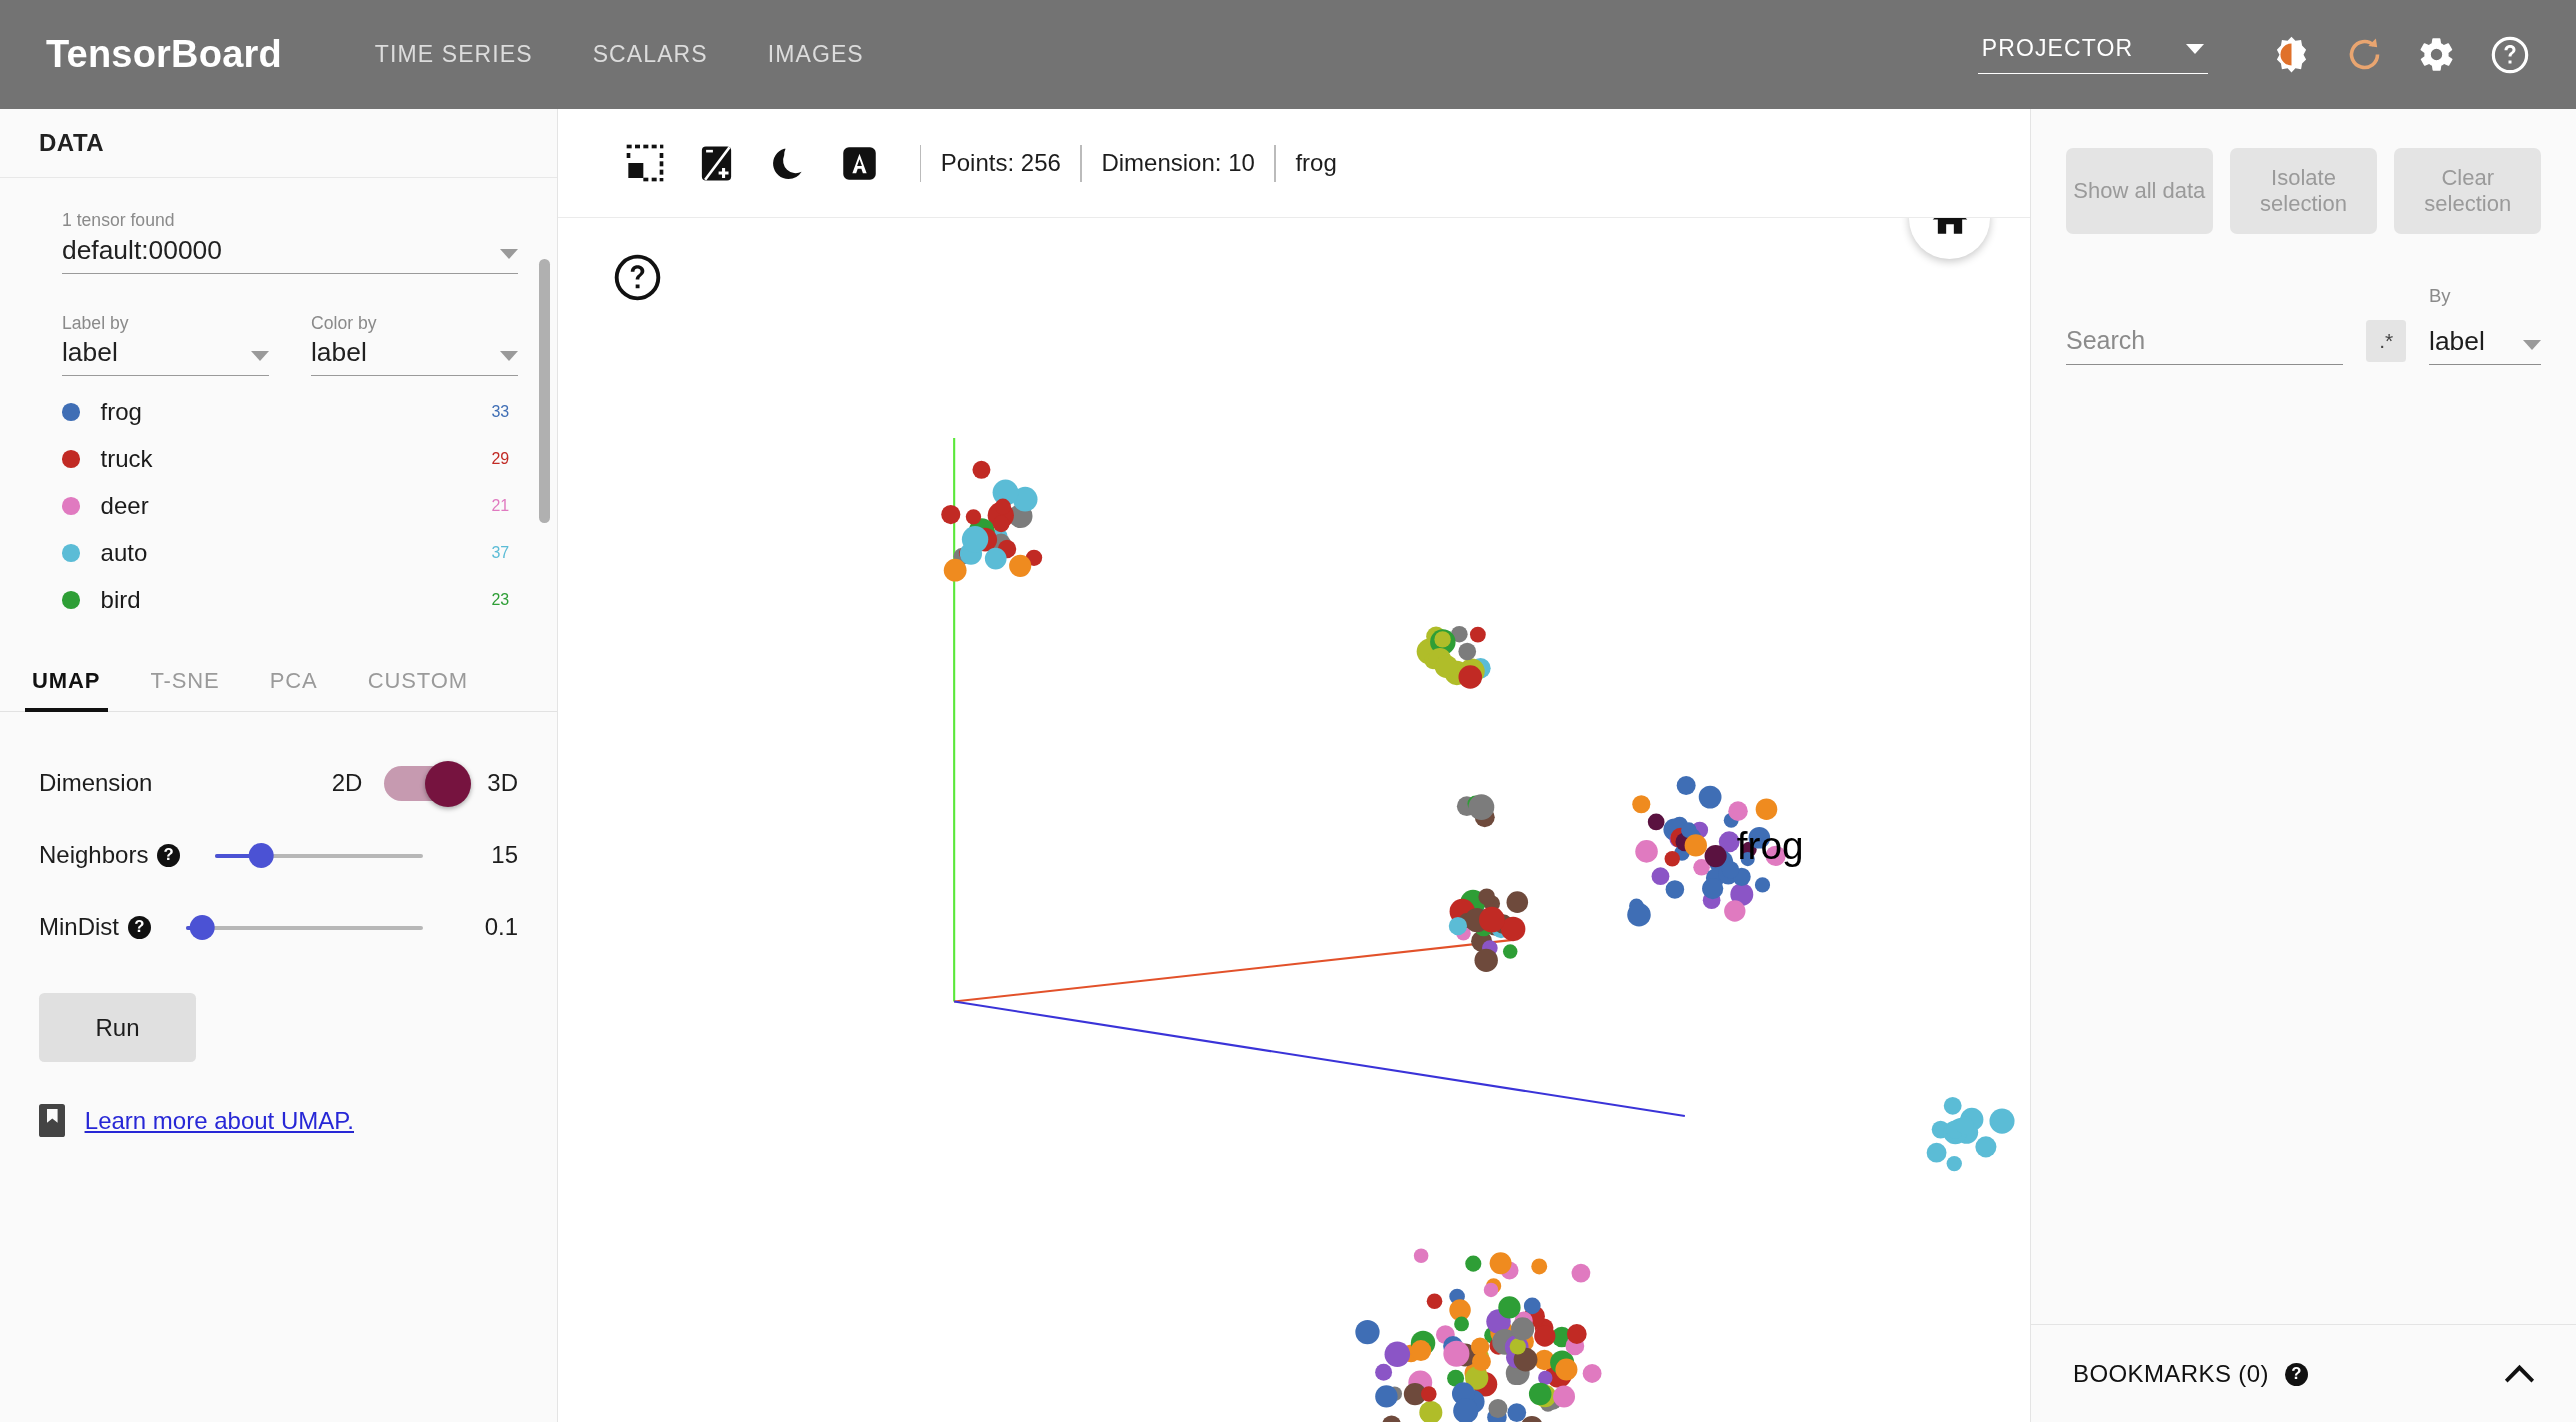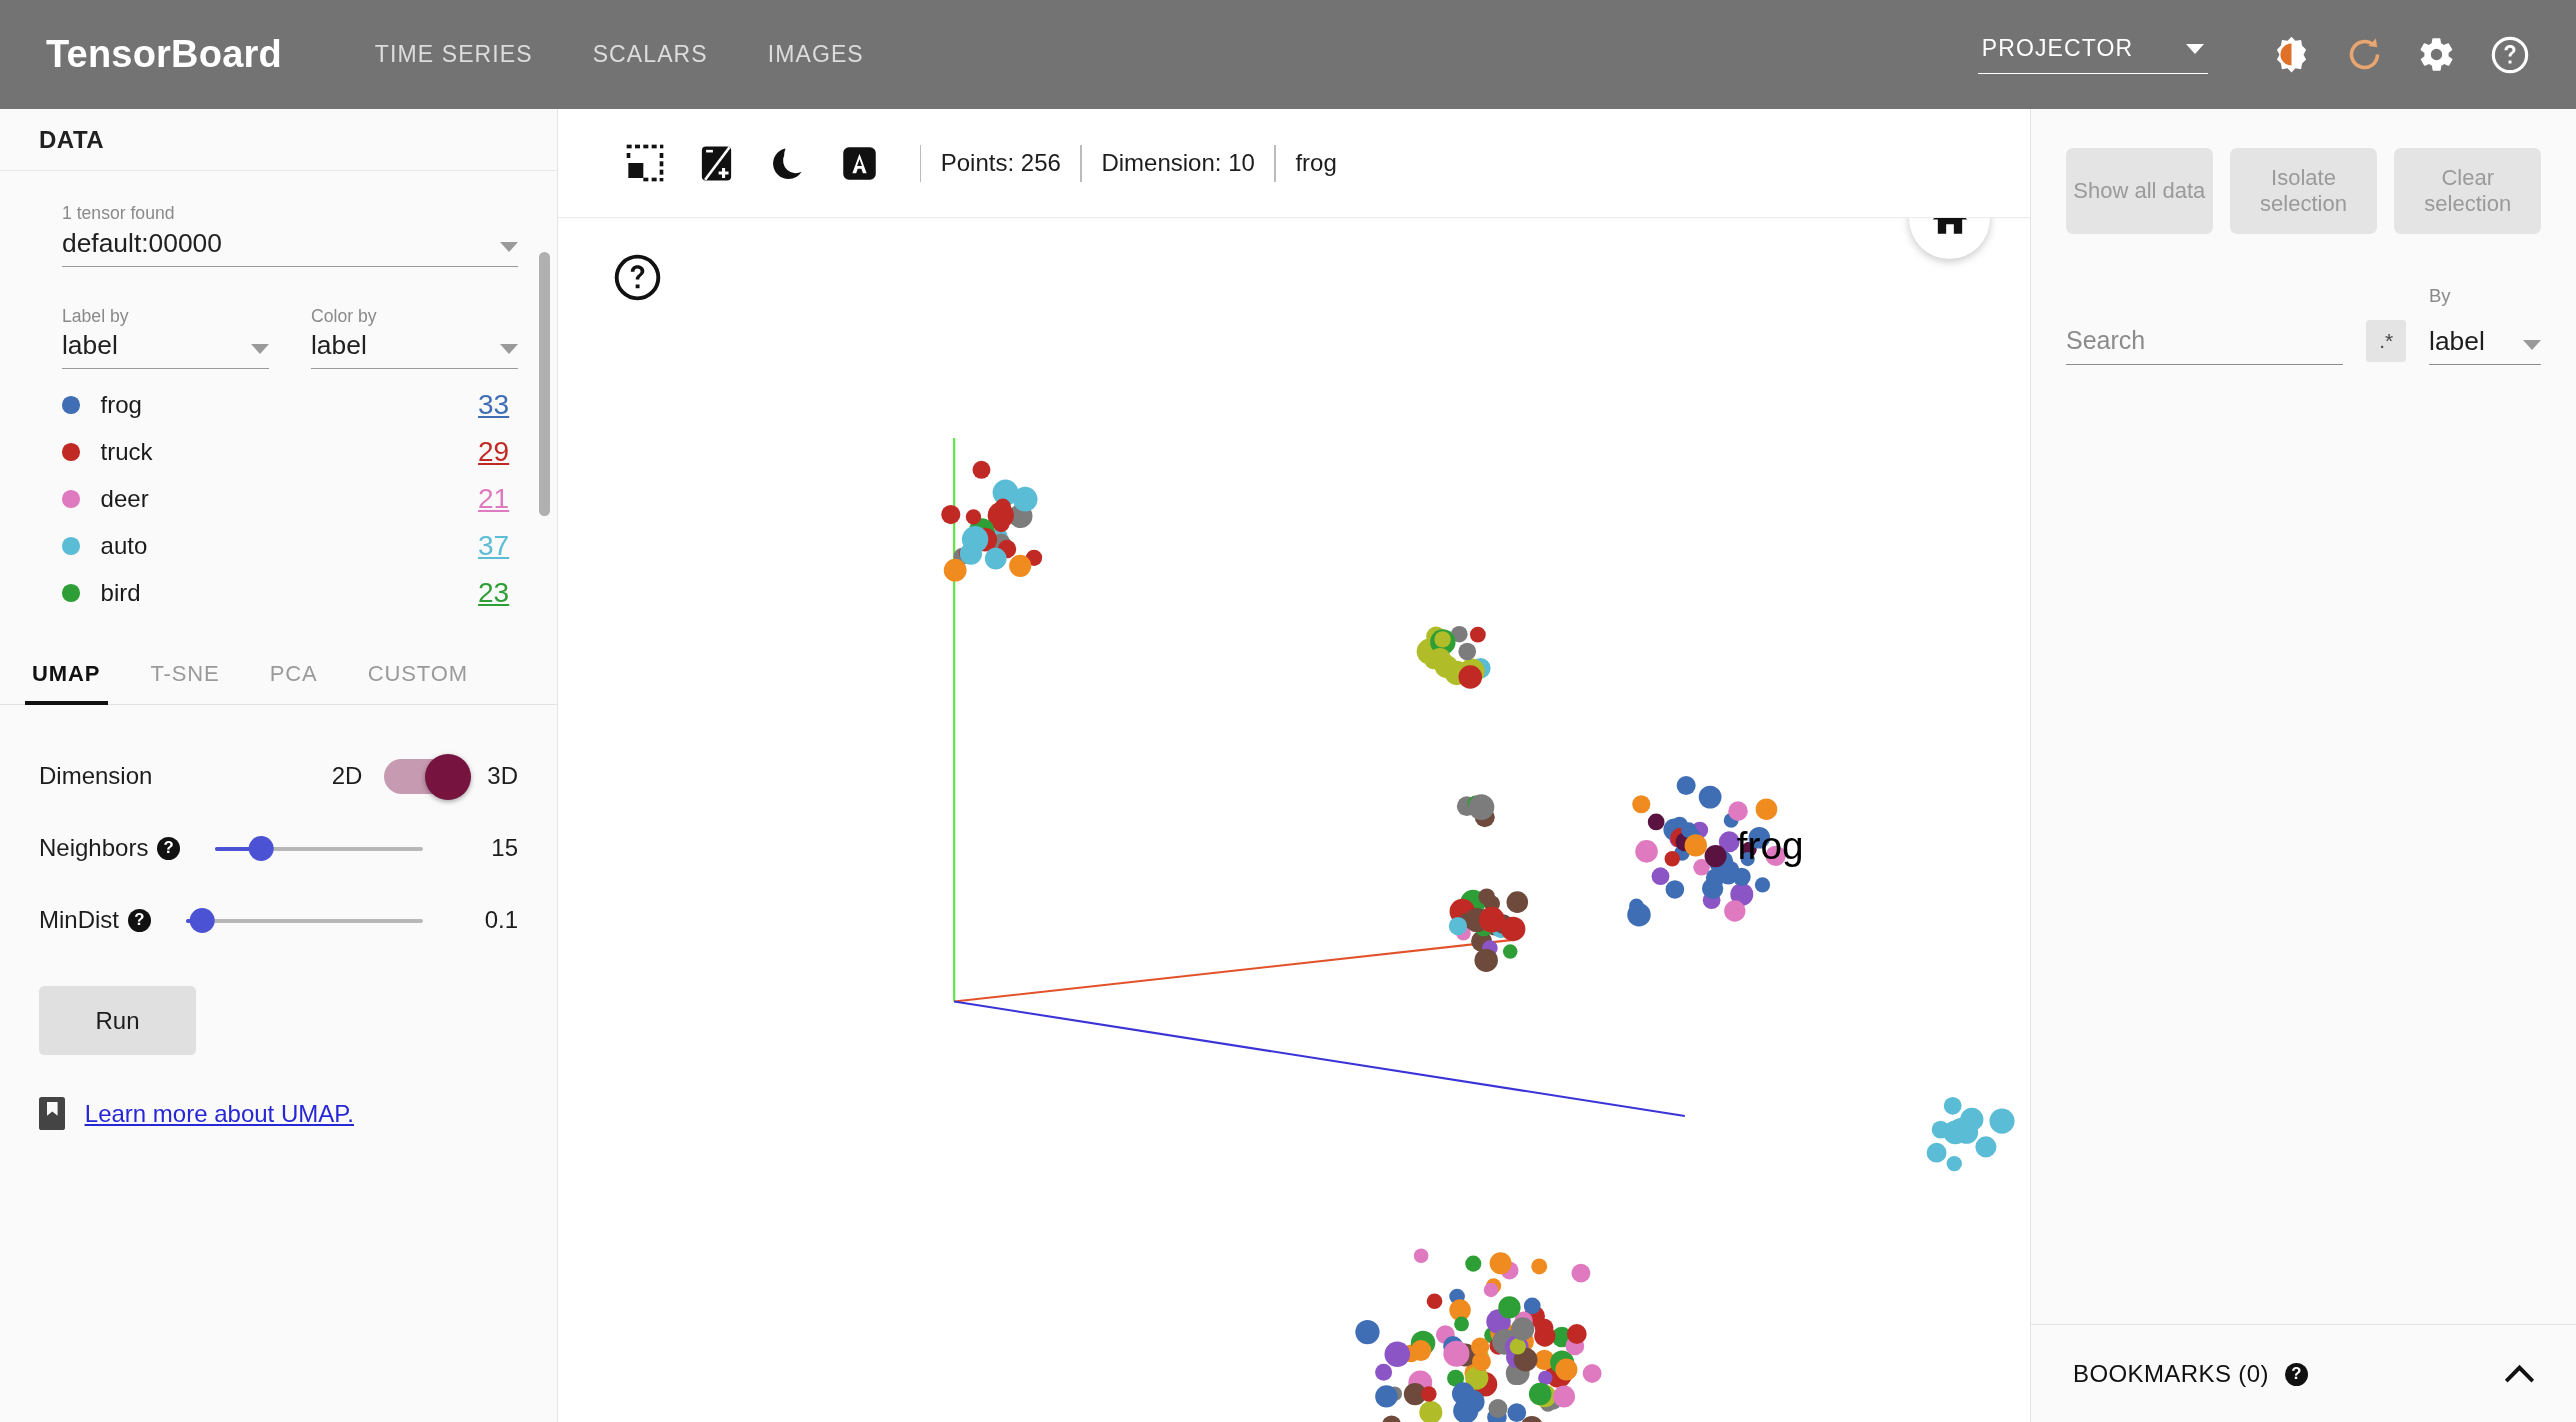--- a/index.html
+++ b/index.html
@@ -35,42 +35,42 @@
   
   .body { flex: 1; display: flex; min-height: 0; }
 
   
   .sidebar {
     width: 558px; flex: 0 0 558px; background: #fafafa;
     border-right: 0.9px solid #e4e4e4; position: relative;
     display: flex; flex-direction: column; overflow: hidden;
   }
   .data-hdr {
-    height: 62px; display: flex; align-items: center; padding-left: 39px;
+    height: 69px; display: flex; align-items: center; padding-left: 39px;
     font-size: 24px; font-weight: bold; letter-spacing: 0.5px; color: #212121;
     border-bottom: 0.9px solid #e8e8e8;
     text-align: center;
   }
   .sb-scroll { flex: 0 0 auto; padding: 32px 39px 0 62px; position: relative; }
   .tiny-label { font-size: 17.6px; color: #8a8a8a; margin-bottom: 3.5px; }
   .select-row {
     display: flex; align-items: flex-end; justify-content: space-between;
     border-bottom: 0.9px solid #9a9a9a; padding-bottom: 7px; width: 100%;
   }
   .select-val { font-size: 26.4px; color: #212121; }
   .caret-grey { width:0;height:0;border-left:9.7px solid transparent;border-right:9.7px solid transparent;border-top:10.6px solid #9a9a9a; margin-bottom: 7px; }
 
   .two-col { display: flex; gap: 42px; margin-top: 39px; }
   .two-col > div { flex: 1 1 0; min-width:0; }
 
   .legend { margin-top: 12.3px; max-height: 238px; overflow: hidden; position: relative; }
   .legend-row { display: flex; align-items: center; height: 47px; }
   .dot { width: 17.6px; height: 17.6px; border-radius: 50%; flex: 0 0 17.6px; }
   .legend-name { font-size: 24px; color: #1a1a1a; margin-left: 21px; }
-  .legend-count { margin-left: auto; font-size: 28px; padding-right: 8.8px; text-decoration: underline; }
+  .legend-count { margin-left: auto; font-size: 16px; padding-right: 8.8px; }
 
   .tabs-row {
     display: flex; align-items: flex-end; height: 72px; padding: 0 0 0 32px;
     border-bottom: 0.9px solid #e2e2e2; margin-top: 14px;
   }
   .ptab { font-size: 22px; letter-spacing: 0.9px; color: #9a9a9a; padding: 0 25px 17.6px 0; margin-right: 25px; position: relative; cursor: pointer; }
   .ptab.active { color: #111; font-weight: bold; }
   .ptab.active:after { content:""; position: absolute; left: -7px; right: 17.6px; bottom: -0.9px; height: 4.4px; background: #111; }
 
   .panel-body { padding: 35px 39px 0 39px; }

